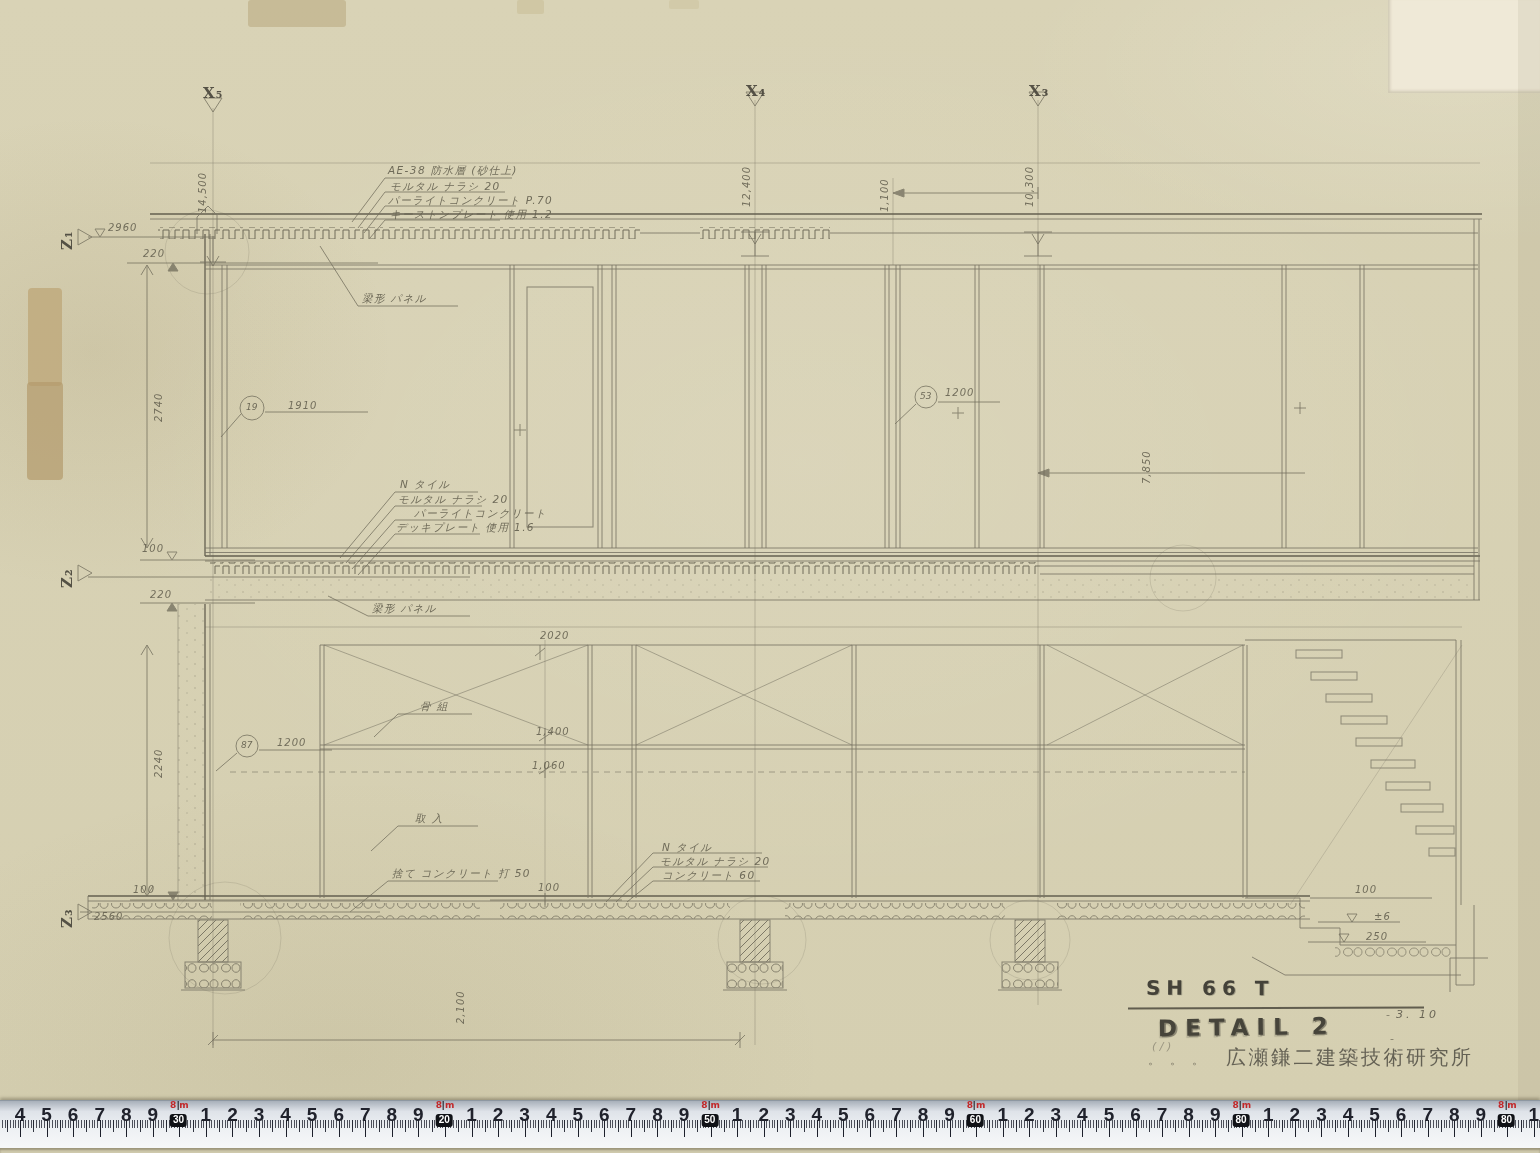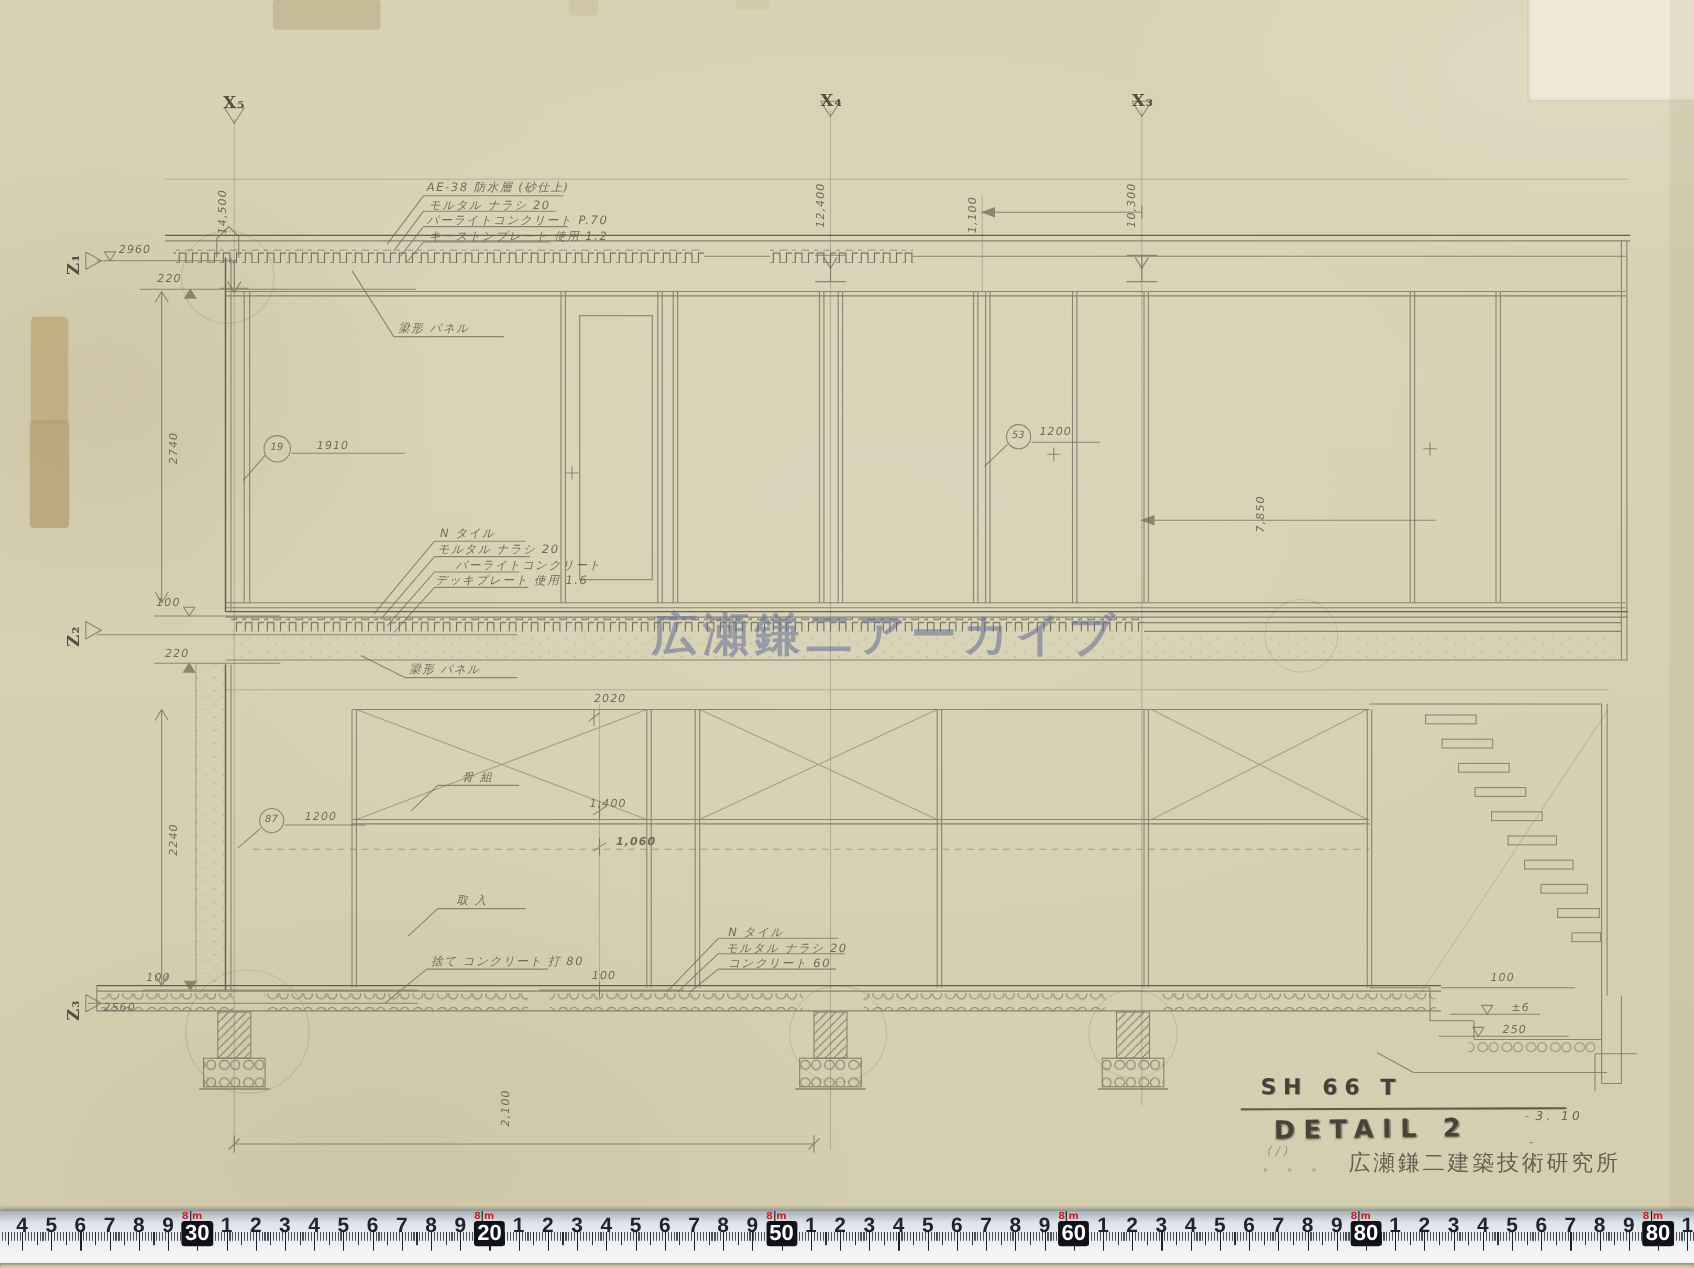--- a/index.html
+++ b/index.html
@@ -54,21 +54,21 @@
   .ticks{position:absolute;left:0;width:1540px;background-repeat:repeat-x;}
   .t-mm{top:19px;height:8px;background-image:repeating-linear-gradient(90deg,rgba(38,41,53,.8) 0 1px,transparent 1px 2.656px);background-position-x:20px;}
   .t-5{top:19px;height:12px;background-image:repeating-linear-gradient(90deg,rgba(32,35,47,.9) 0 1px,transparent 1px 13.28px);background-position-x:20px;}
   .t-cm{top:19px;height:17px;background-image:repeating-linear-gradient(90deg,#1d202b 0 1px,transparent 1px 26.56px);background-position-x:20px;}
   .rnum{position:absolute;top:3px;transform:translateX(-50%);font-family:"Liberation Sans",sans-serif;
     font-size:19px;font-weight:bold;color:#20222c;}
   .decade{position:absolute;top:0;transform:translateX(-50%);line-height:1;}
   .mlabel{font-size:9px;font-weight:bold;color:#c2282a;line-height:8px;letter-spacing:0;}
   .vbar{display:inline-block;width:1px;height:9px;background:#15161c;margin:0 1px;vertical-align:middle;}
   .dbox{margin-top:0;background:#101217;color:#fff;font-family:"Liberation Sans",sans-serif;
-    font-weight:bold;font-size:20px;padding:1px 3px 2px 3px;border-radius:3px;display:inline-block;}
+    font-weight:bold;font-size:10px;padding:1px 3px 2px 3px;border-radius:3px;display:inline-block;}
 </style>
 </head>
 <body>
 
 <div id="stage">
   <div class="paper"></div>
 
   <div class="stain backing-tr"></div>
   <div class="stain tape-a"></div>
   <div class="stain tape-b"></div>
@@ -242,54 +242,53 @@
       <div class="ann pencil" style="left: 388px; top: 194px; text-align: right;">パーライトコンクリート P.70</div>
       <div class="ann pencil" style="left: 390px; top: 208px;">キーストンプレート 使用 1.2</div>
       <div class="ann pencil" style="left: 362px; top: 292px;">梁形 パネル</div>
       <div class="ann pencil" style="left: 372px; top: 602px;">梁形 パネル</div>
       <div class="ann pencil" style="left: 400px; top: 478px;">N タイル</div>
       <div class="ann pencil" style="left: 398px; top: 493px;">モルタル ナラシ 20</div>
       <div class="ann pencil" style="left: 414px; top: 507px;">パーライトコンクリート</div>
       <div class="ann pencil" style="left: 396px; top: 521px;">デッキプレート 使用 1.6</div>
       <div class="ann pencil" style="left: 420px; top: 700px;">骨 組</div>
       <div class="ann pencil" style="left: 415px; top: 812px;">取 入</div>
-      <div class="ann pencil" style="left: 392px; top: 867px;">捨て コンクリート 打 80</div>
+      <div class="ann pencil" style="left: 392px; top: 867px;">捨て コンクリート 打 50</div>
       <div class="ann pencil" style="left: 662px; top: 841px;">N タイル</div>
       <div class="ann pencil" style="left: 660px; top: 855px;">モルタル ナラシ 20</div>
       <div class="ann pencil" style="left: 662px; top: 869px;">コンクリート 60</div>
       <div class="ann dim rot" style="left: 197px; top: 213px;">14,500</div>
       <div class="ann dim rot" style="left: 741px; top: 207px;">12,400</div>
       <div class="ann dim rot" style="left: 1024px; top: 207px;">10,300</div>
       <div class="ann dim rot" style="left: 879px; top: 212px;">1,100</div>
       <div class="ann dim" style="left: 108px; top: 222px;">2960</div>
       <div class="ann dim" style="left: 143px; top: 248px;">220</div>
       <div class="ann dim rot" style="left: 153px; top: 422px;">2740</div>
       <div class="ann dim" style="left: 288px; top: 400px;">1910</div>
       <div class="ann dim" style="left: 945px; top: 387px;">1200</div>
       <div class="ann dim rot" style="left: 1141px; top: 484px;">7,850</div>
       <div class="ann dim" style="left: 142px; top: 543px;">100</div>
       <div class="ann dim" style="left: 150px; top: 589px;">220</div>
       <div class="ann dim" style="left: 540px; top: 630px;">2020</div>
       <div class="ann dim" style="left: 536px; top: 726px;">1,400</div>
-      <div class="ann dim" style="left: 560px; top: 760px; font-weight: bold;">1,060</div>
+      <div class="ann dim" style="left: 532px; top: 760px;">1,060</div>
       <div class="ann dim" style="left: 277px; top: 737px;">1200</div>
       <div class="ann dim rot" style="left: 153px; top: 778px;">2240</div>
       <div class="ann dim" style="left: 133px; top: 884px;">100</div>
       <div class="ann dim" style="left: 94px; top: 911px;">2560</div>
       <div class="ann dim" style="left: 538px; top: 882px;">100</div>
       <div class="ann dim rot" style="left: 455px; top: 1024px;">2,100</div>
       <div class="ann dim" style="left: 1355px; top: 884px;">100</div>
       <div class="ann dim" style="left: 1374px; top: 911px;">±6</div>
       <div class="ann dim" style="left: 1366px; top: 931px;">250</div>
       <div class="ann circ" style="left: 246px; top: 402px;">19</div>
       <div class="ann circ" style="left: 920px; top: 391px;">53</div>
       <div class="ann circ" style="left: 241px; top: 740px;">87</div>
     </div>
 
-  <div class="watermark">広瀬鎌二アーカイブ</div>
 
   <div>
     <div class="tb-code">SH 66 T</div>
     <div class="tb-underline"></div>
     <div class="tb-title">DETAIL 2</div>
     <div class="tb-scribble">( / )</div>
     <div class="tb-date">3. 10</div>
     <div class="tb-dash" style="left:1386px;top:1008px;">-</div>
     <div class="tb-dash" style="left:1390px;top:1032px;">-</div>
     <div class="tb-dash" style="left:1390px;top:1056px;">-</div>

